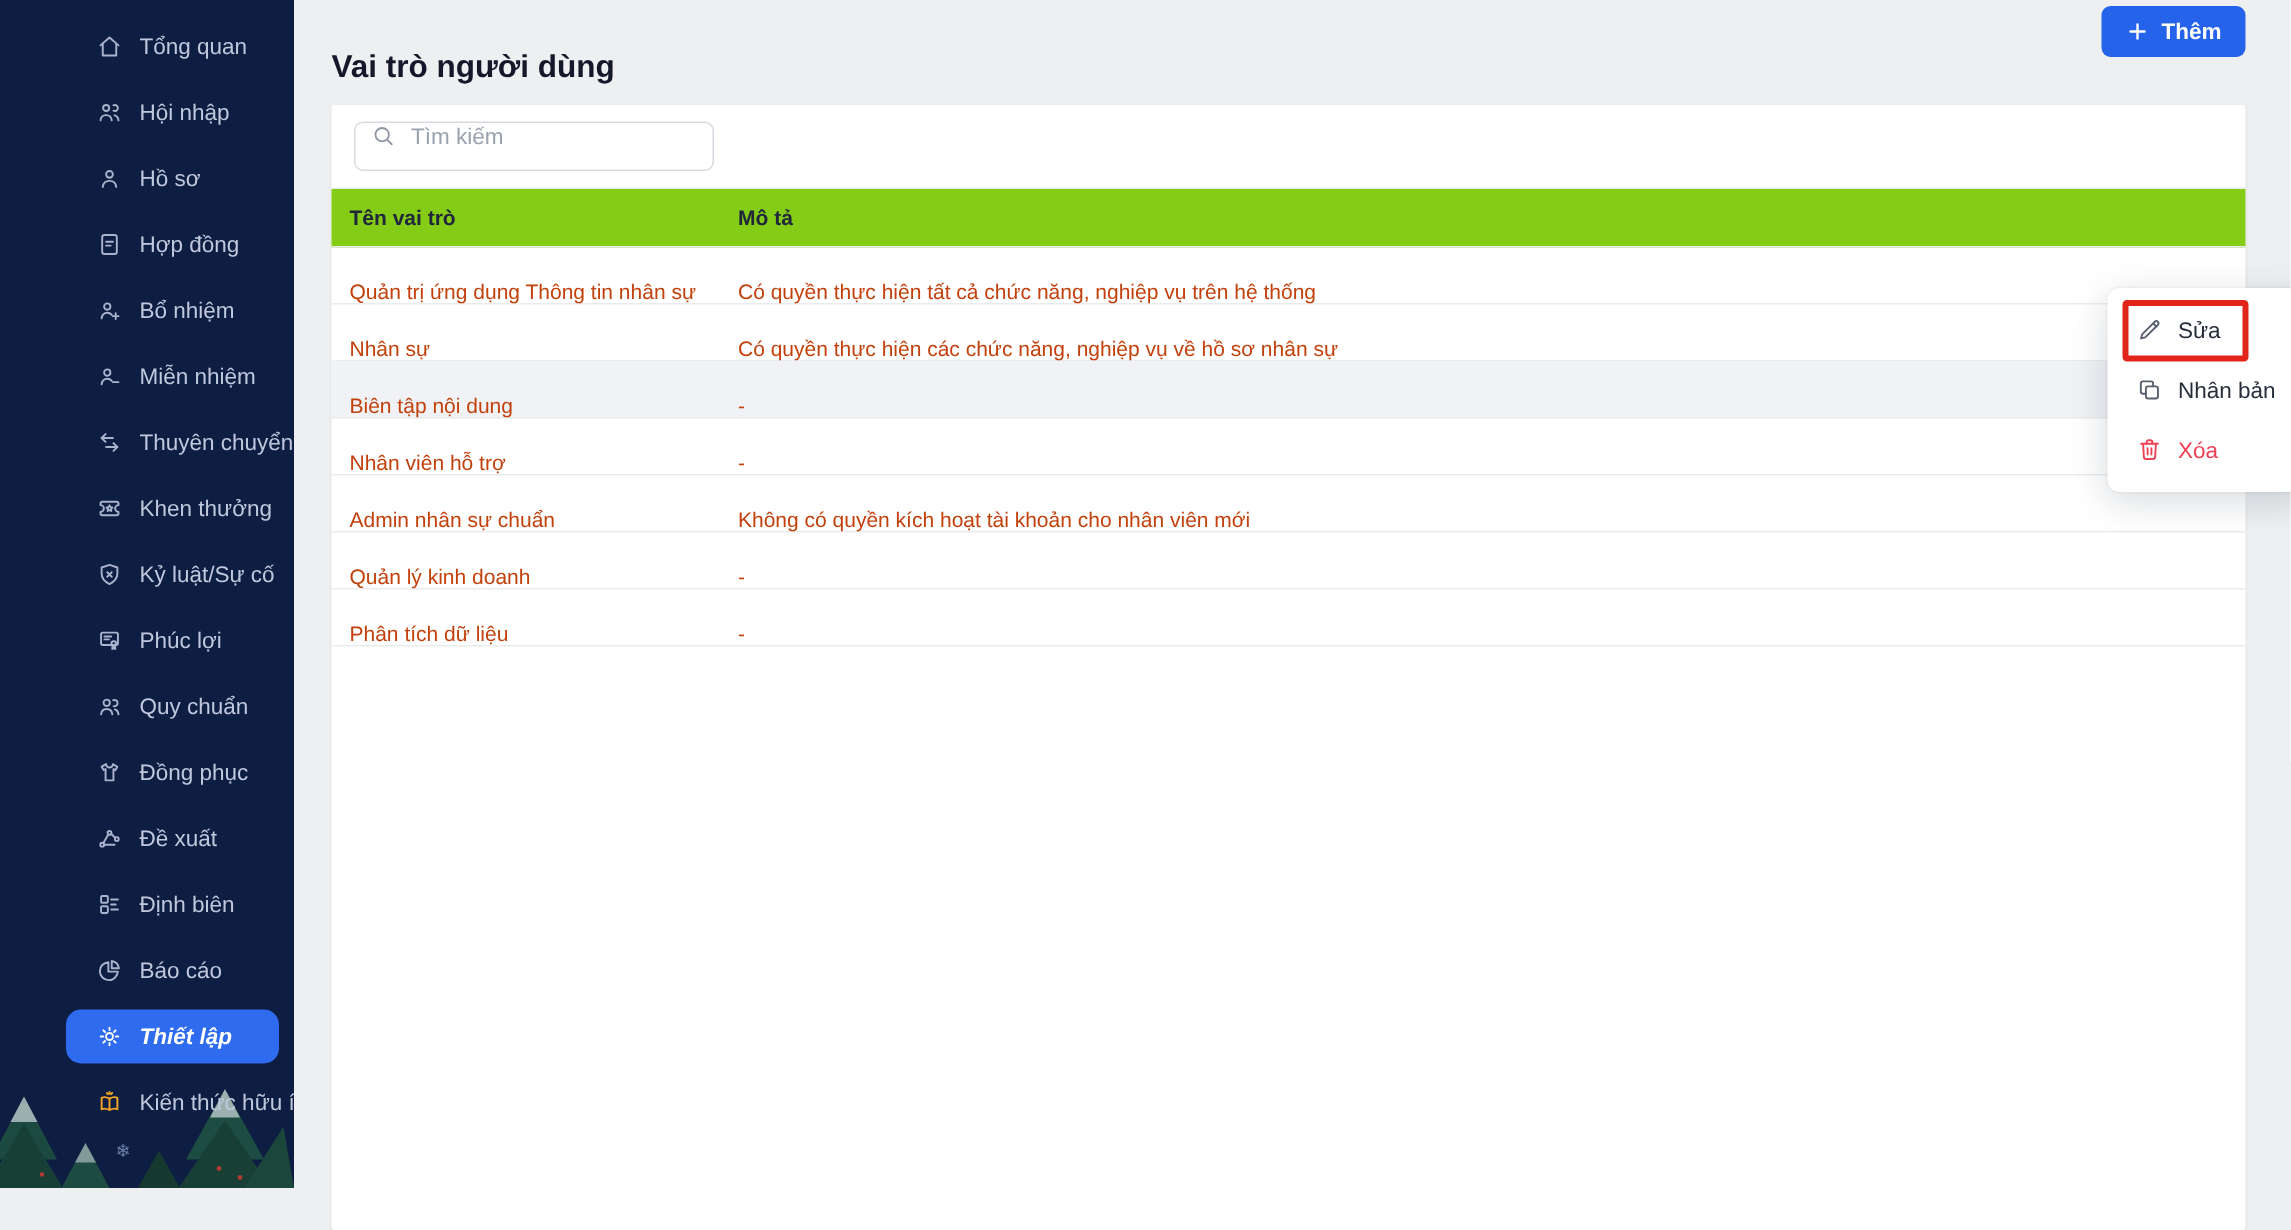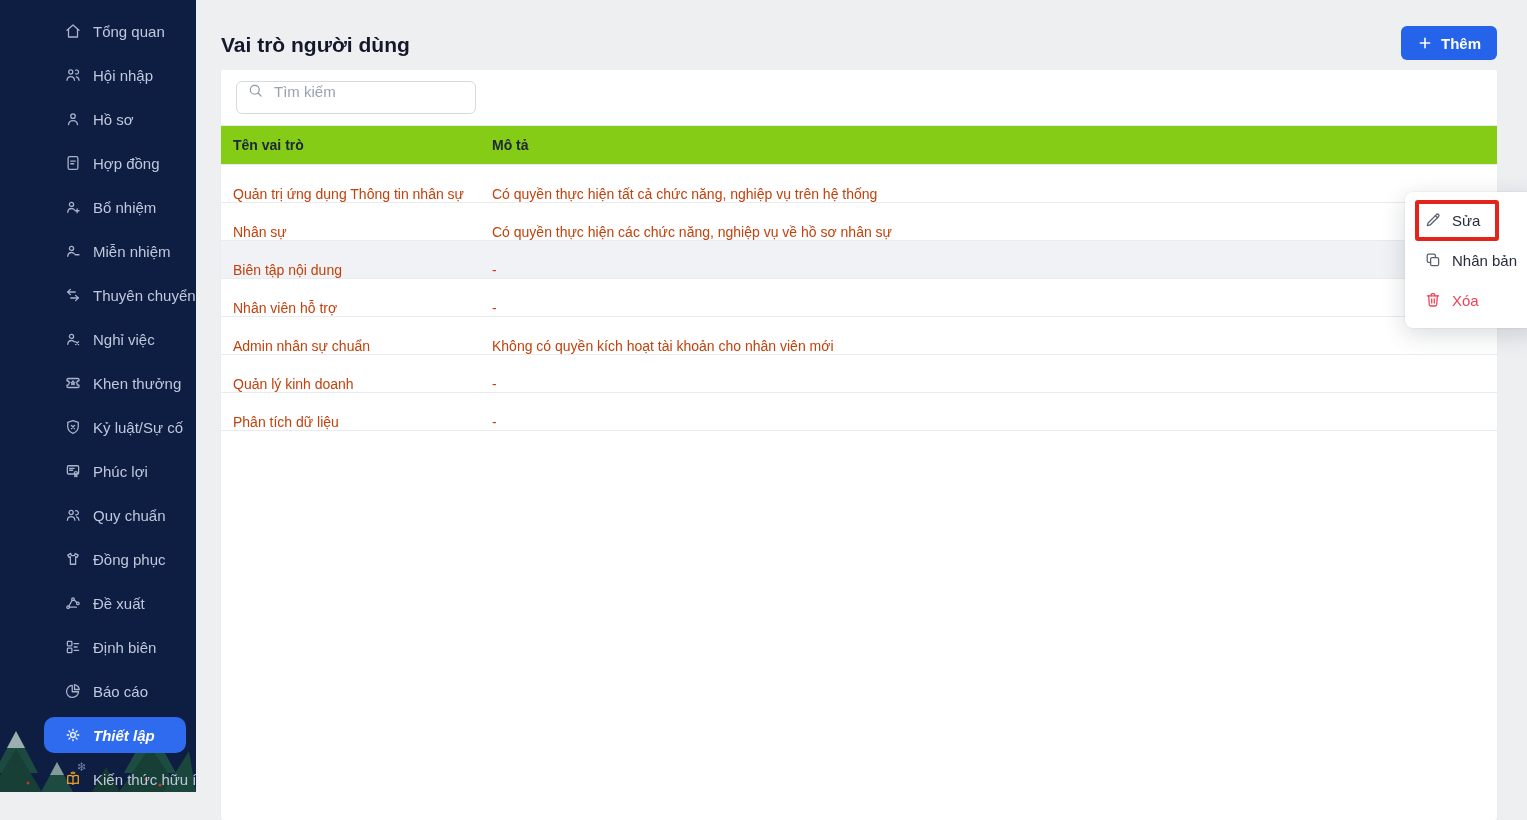--- a/index.html
+++ b/index.html
@@ -26,21 +26,21 @@
     height:36px;margin:4px 10px;padding-left:20px;border-radius:10px;
     background:var(--sidebar_active,#2e6bef);color:#fff;font-weight:600;font-style:italic;
   }
   .nav-item.active .ic{color:#fff;}
   .nav-item.accent .ic{color:var(--knowledge,#f5a623);}
   .trees{position:absolute;left:0;bottom:0;z-index:1;pointer-events:none;}
   
   .main{position:absolute;left:196px;top:0;right:0;bottom:0;}
   .page-title{position:absolute;left:25px;top:19px;font-size:21px;font-weight:700;color:#14182a;}
   .add-btn{
-    position:absolute;right:30px;top:26px;height:34px;padding:0 16px;
+    position:absolute;right:30px;top:4px;height:34px;padding:0 16px;
     background:var(--accent,#2563eb);color:#fff;border:none;border-radius:6px;
     font-size:15px;font-weight:700;display:flex;align-items:center;gap:8px;cursor:pointer;
     font-family:inherit;
   }
   .add-btn .ic{width:16px;height:16px;display:inline-flex;color:#fff;}
   .add-btn .ic svg{width:16px;height:16px;}
   .card{
     position:absolute;left:25px;right:30px;top:70px;bottom:0;background:#fff;
     border-radius:2px;box-shadow:0 1px 2px rgba(16,24,40,.06);
   }
@@ -151,30 +151,20 @@
       <div class="nav-item">
         <span class="ic">
           <svg viewBox="0 0 24 24" fill="none" stroke="currentColor" stroke-width="1.7" stroke-linecap="round" stroke-linejoin="round">
             <path d="M8.5 4.5L5 8l3.5 3.5"></path>
             <path d="M5 8h10"></path>
             <path d="M15.5 12.5L19 16l-3.5 3.5"></path>
             <path d="M19 16H9"></path>
           </svg>
         </span>
         <span>Thuyên chuyển</span>
-      </div>
-      <div class="nav-item">
-        <span class="ic">
-          <svg viewBox="0 0 24 24" fill="none" stroke="currentColor" stroke-width="1.7" stroke-linecap="round" stroke-linejoin="round">
-            <circle cx="10" cy="8.5" r="2.8"></circle>
-            <path d="M5 19c.3-3 2.4-5 5-5 1.6 0 3 .7 4 1.9"></path>
-            <path d="M15.5 15.5l4 4M19.5 15.5l-4 4"></path>
-          </svg>
-        </span>
-        <span>Nghỉ việc</span>
       </div>
       <div class="nav-item">
         <span class="ic">
           <svg viewBox="0 0 24 24" fill="none" stroke="currentColor" stroke-width="1.7" stroke-linecap="round" stroke-linejoin="round">
             <path d="M4 9V7.5A1.5 1.5 0 015.5 6h13A1.5 1.5 0 0120 7.5V9a2 2 0 000 6v1.5a1.5 1.5 0 01-1.5 1.5h-13A1.5 1.5 0 014 16.5V15a2 2 0 000-6z"></path>
             <path d="M12 9.2l.8 1.6 1.8.3-1.3 1.3.3 1.8-1.6-.9-1.6.9.3-1.8-1.3-1.3 1.8-.3z"></path>
           </svg>
         </span>
         <span>Khen thưởng</span>
       </div>

